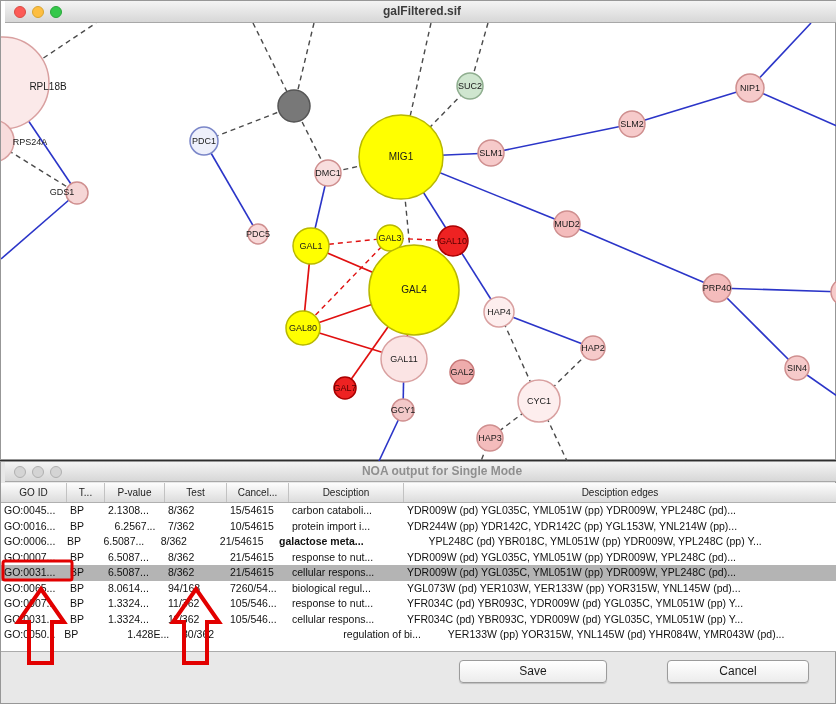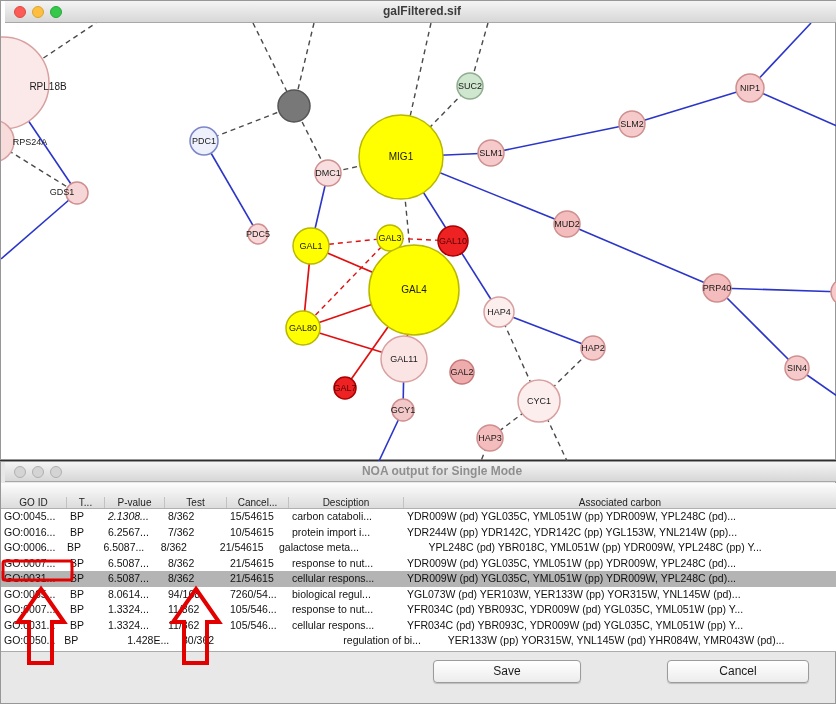--- a/index.html
+++ b/index.html
@@ -22,32 +22,32 @@
   .ly{background:#fdbe41;border:1px solid #d9a52f}
   .lg{background:#35c84b;border:1px solid #2aa63b}
   .lgr{background:#d4d4d4;border:1px solid #b0b0b0}
   #graph{position:absolute;left:0;top:0;width:836px;height:460px;z-index:1;}
   .e-b{stroke:#2b35c8;stroke-width:1.6;}
   .e-d{stroke:#4a4a4a;stroke-width:1.4;stroke-dasharray:5,4;}
   .e-r{stroke:#e01010;stroke-width:1.7;}
   .e-rd{stroke:#e01010;stroke-width:1.4;stroke-dasharray:5,4;}
   .tablewrap{position:absolute;left:0;top:21px;width:836px;height:169px;background:#ffffff;
              border-bottom:1px solid #ababab;box-sizing:border-box;overflow:hidden;}
-  .thead{display:flex;height:26px;background:linear-gradient(#fdfdfd,#dcdcdc);
-         border-bottom:1px solid #b0b0b0;box-sizing:border-box;align-items:flex-end;}
+  .thead{display:flex;height:20px;background:linear-gradient(#fdfdfd,#dcdcdc);
+         border-bottom:1px solid #b0b0b0;box-sizing:border-box;}
   .th{display:flex;align-items:center;justify-content:center;font-size:10px;color:#222;
       border-right:1px solid #c2c2c2;box-sizing:border-box;overflow:hidden;white-space:nowrap;}
   .tr{display:flex;height:15.5px;}
   .tr.selected{background:#b4b4b4;}
   .td{box-sizing:border-box;padding:0 3px;font-size:10.5px;color:#111;line-height:15.5px;
       overflow:hidden;white-space:nowrap;}
   .btn{position:absolute;top:198px;height:21px;border:1px solid #9b9b9b;border-radius:4px;
        background:linear-gradient(#ffffff,#ececec);font-size:12px;color:#1a1a1a;
        text-align:center;line-height:21px;box-shadow:0 1px 1px rgba(0,0,0,0.18);cursor:default;}
-  #save{left:432px;width:146px;text-align:center;}
+  #save{left:458px;width:146px;text-align:center;}
   #cancel{left:666px;width:140px;text-align:center;}
   #overlay{position:absolute;left:0;top:0;width:836px;height:704px;z-index:60;pointer-events:none;}
 </style>
 </head>
 <body>
 
 <div class="window win-top">
   <svg id="graph" viewBox="0 0 836 460">
       <line x1="252" y1="22" x2="293" y2="105" class="e-d"></line>
       <line x1="313" y1="22" x2="293" y2="105" class="e-d"></line>
@@ -166,48 +166,48 @@
     <span class="title">NOA output for Single Mode</span>
   </div>
   <div class="tablewrap">
     <div class="thead" id="thead">
         <div class="th" style="width: 66px;">GO ID</div>
         <div class="th" style="width: 38px;">T...</div>
         <div class="th" style="width: 60px;">P-value</div>
         <div class="th" style="width: 62px;">Test</div>
         <div class="th" style="width: 62px;">Cancel...</div>
         <div class="th" style="width: 115px;">Desciption</div>
-        <div class="th" style="width: 433px;">Associated carbon</div>
+        <div class="th" style="width: 433px;">Desciption edges</div>
       </div>
     <div id="tbody">
         <div class="tr">
           <div class="td" style="width: 66px;">GO:0045...</div>
           <div class="td" style="width: 38px;">BP</div>
-          <div class="td" style="width: 60px; font-style: italic;">2.1308...</div>
+          <div class="td" style="width: 60px;">2.1308...</div>
           <div class="td" style="width: 62px;">8/362</div>
           <div class="td" style="width: 62px;">15/54615</div>
           <div class="td" style="width: 115px;">carbon cataboli...</div>
           <div class="td" style="width: 433px;">YDR009W (pd) YGL035C, YML051W (pp) YDR009W, YPL248C (pd)...</div>
         </div>
         <div class="tr">
           <div class="td" style="width: 66px;">GO:0016...</div>
           <div class="td" style="width: 38px;">BP</div>
-          <div class="td" style="width: 60px;">6.2567...</div>
+          <div class="td" style="width: 60px; text-align: center;">6.2567...</div>
           <div class="td" style="width: 62px;">7/362</div>
           <div class="td" style="width: 62px;">10/54615</div>
           <div class="td" style="width: 115px;">protein import i...</div>
           <div class="td" style="width: 433px;">YDR244W (pp) YDR142C, YDR142C (pp) YGL153W, YNL214W (pp)...</div>
         </div>
         <div class="tr">
           <div class="td" style="width: 66px;">GO:0006...</div>
           <div class="td" style="width: 38px;">BP</div>
           <div class="td" style="width: 60px;">6.5087...</div>
           <div class="td" style="width: 62px;">8/362</div>
           <div class="td" style="width: 62px;">21/54615</div>
-          <div class="td" style="width: 115px;">galactose meta...</div>
+          <div class="td" style="width: 115px; font-weight: bold;">galactose meta...</div>
           <div class="td" style="width: 433px; margin-left: 40px;">YPL248C (pd) YBR018C, YML051W (pp) YDR009W, YPL248C (pp) Y...</div>
         </div>
         <div class="tr">
           <div class="td" style="width: 66px;">GO:0007...</div>
           <div class="td" style="width: 38px;">BP</div>
           <div class="td" style="width: 60px;">6.5087...</div>
           <div class="td" style="width: 62px;">8/362</div>
           <div class="td" style="width: 62px;">21/54615</div>
           <div class="td" style="width: 115px;">response to nut...</div>
           <div class="td" style="width: 433px;">YDR009W (pd) YGL035C, YML051W (pp) YDR009W, YPL248C (pd)...</div>

